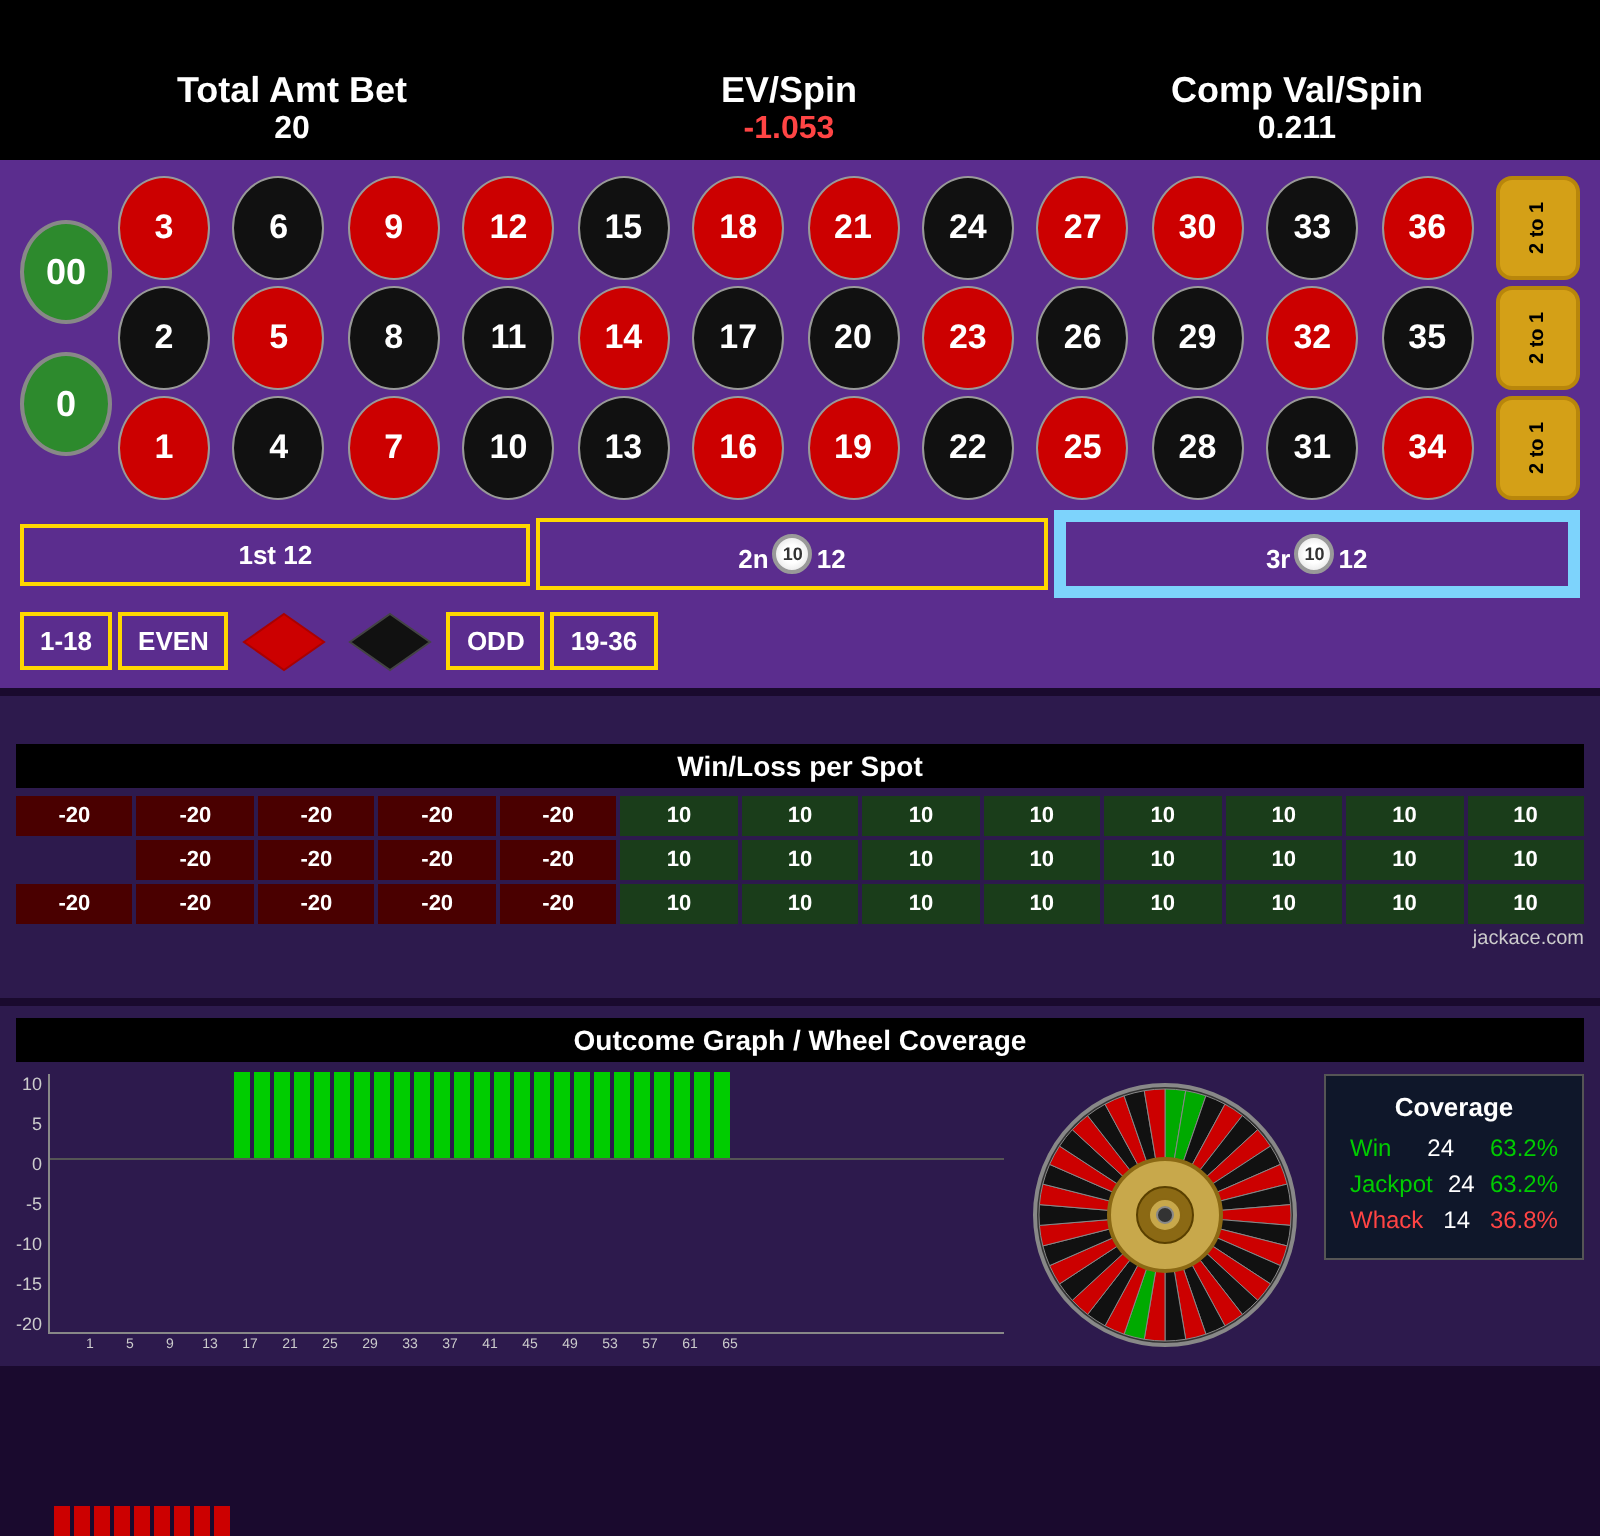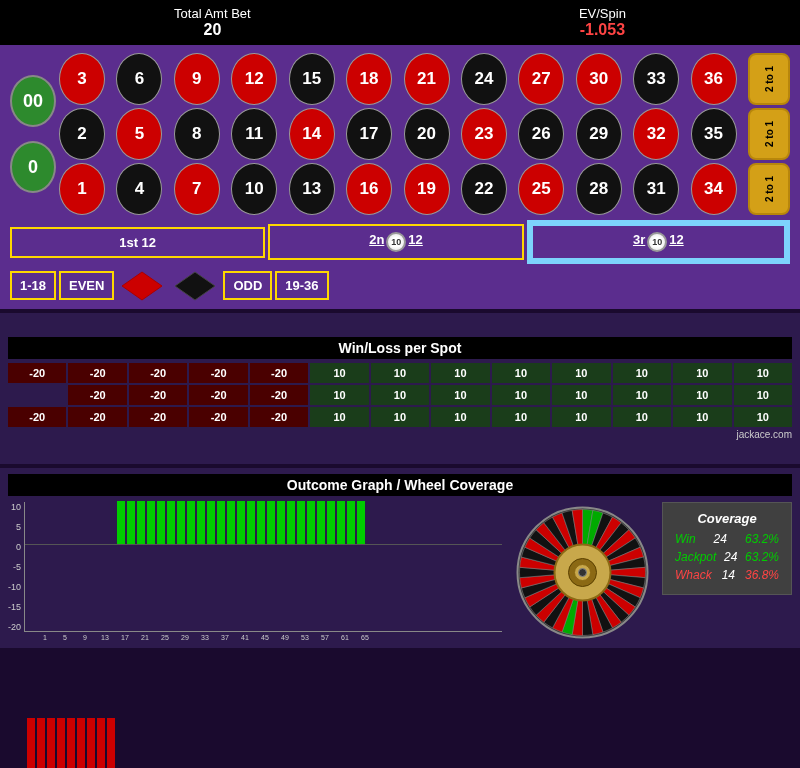--- a/index.html
+++ b/index.html
@@ -13,21 +13,21 @@
 
     
     .stats-bar {
       background: #000;
       color: #fff;
       display: flex;
       justify-content: space-around;
       padding: 6px 10px;
       text-align: center;
     }
-    .stats-bar .stat-label { font-size: 13px; font-weight: normal; }
+    .stats-bar .stat-label { font-size: 18px; font-weight: bold; margin-top: 29px; }
     .stats-bar .stat-value { font-size: 16px; font-weight: bold; }
     .stat-value.negative { color: #ff4444; }
     .stat-value.positive { color: #fff; }
 
     
     .table-section {
       background: #5b2d8e;
       padding: 8px 10px 6px 10px;
     }
 
@@ -127,24 +127,23 @@
       font-weight: bold;
       text-align: center;
       padding: 5px 2px;
       cursor: pointer;
       flex: 1;
       position: relative;
     }
 
     .dozen-with-chip {
       display: flex;
-      align-items: flex-start;
+      align-items: flex-end;
       justify-content: center;
       gap: 2px;
-      text-decoration: underline;
     }
 
     .chip-small {
       background: radial-gradient(circle, #fff 40%, #ddd 100%);
       border: 2px solid #999;
       border-radius: 50%;
       width: 20px;
       height: 20px;
       display: flex;
       align-items: center;
@@ -266,25 +265,24 @@
     .wheel-container {
       width: 140px;
       height: 140px;
       display: flex;
       align-items: center;
       justify-content: center;
     }
 
     
     .coverage-panel {
-      background: #404040;
+      background: #0f172a;
       border: 1px solid #555;
       padding: 8px 12px;
       min-width: 130px;
-      font-style: italic;
     }
 
     .coverage-title {
       color: #fff;
       font-size: 13px;
       font-weight: bold;
       text-align: center;
       margin-bottom: 6px;
     }
 
@@ -308,20 +306,24 @@
 <body>
 
 <div class="stats-bar">
   <div>
     <div class="stat-label">Total Amt Bet</div>
     <div class="stat-value positive">20</div>
   </div>
   <div>
     <div class="stat-label">EV/Spin</div>
     <div class="stat-value negative">-1.053</div>
+  </div>
+  <div>
+    <div class="stat-label">Comp Val/Spin</div>
+    <div class="stat-value positive">0.211</div>
   </div>
 </div>
 
 <div class="table-section">
   <div class="roulette-table">
 
     <div class="zeros-col">
       <div class="zero-cell">00</div>
       <div style="height:8px"></div>
       <div class="zero-cell">0</div>

